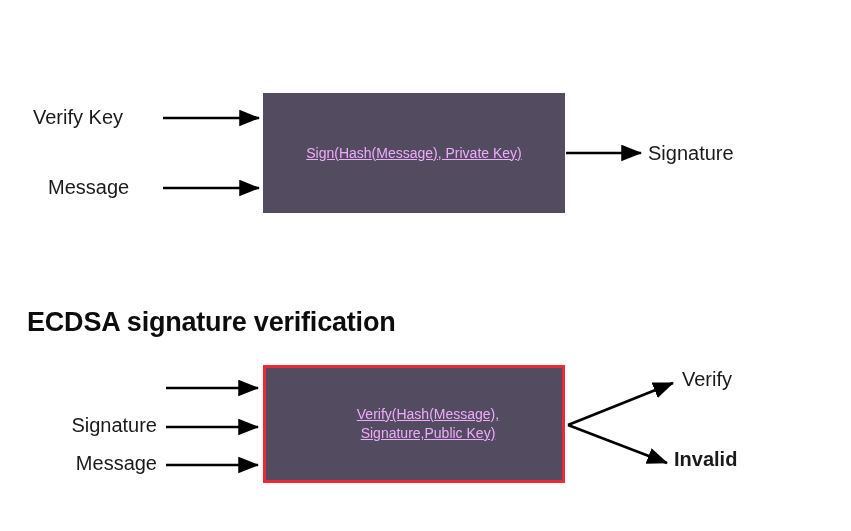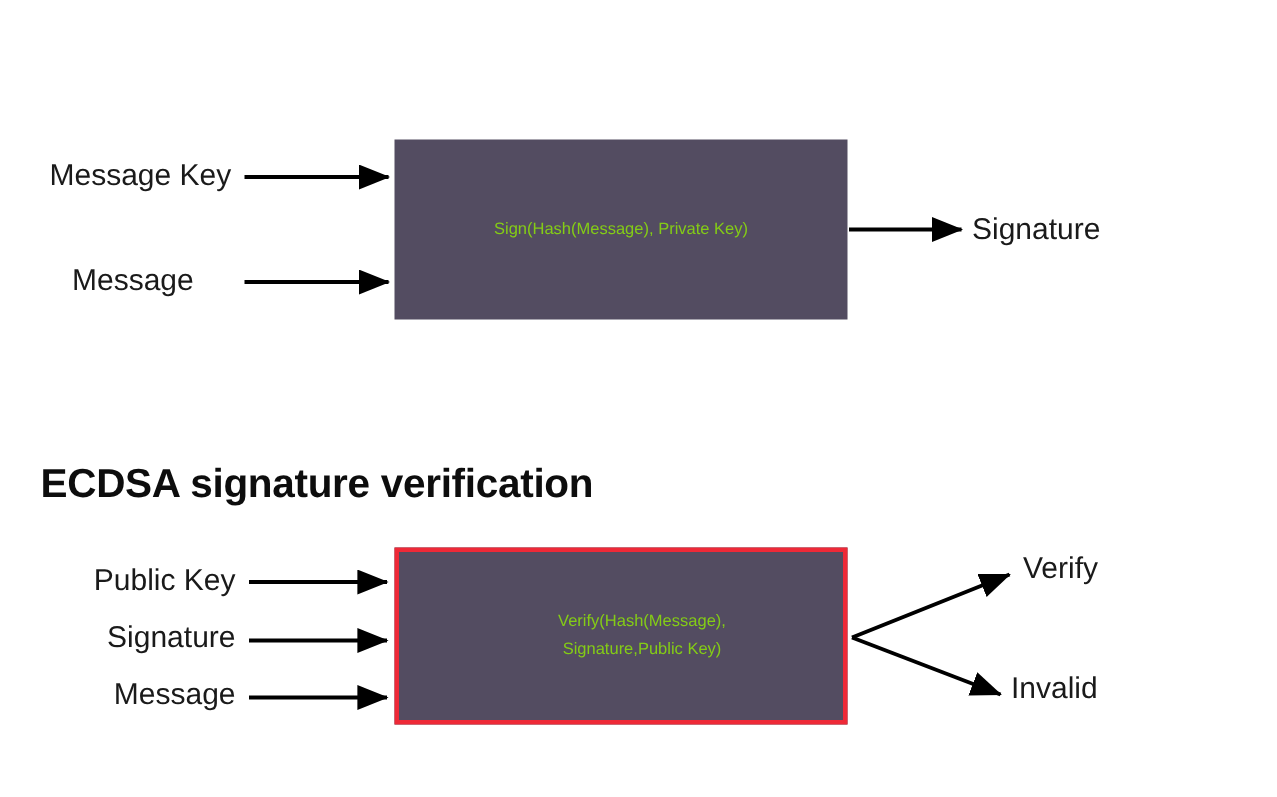--- a/index.html
+++ b/index.html
@@ -48,26 +48,27 @@
   }
   #box-verify {
     left: 263px;
     top: 365px;
     width: 302px;
     height: 118px;
     border: 3px solid #ee2937;
     padding-left: 28px;
   }
   .proc-label {
-    color: #84cc16;
-    font-size: 11px;
+    color: #f0abfc;
+    font-size: 14px;
     line-height: 19px;
     text-align: center;
     white-space: pre-line;
     padding: 0 8px;
+    text-decoration: underline;
   }
 
   .io-label {
     position: absolute;
     font-size: 20px;
     color: #1a1a1a;
     white-space: nowrap;
   }
   .io-label.right-al {
     text-align: right;
@@ -76,49 +77,48 @@
   
   #lbl-private-key { left: 33px; top: 106px; }
   #lbl-message-gen { left: 48px; top: 176px; }
   #lbl-signature-out { left: 648px; top: 142px; }
 
   
   #lbl-public-key  { left: 37px;  top: 376px; width: 120px; text-align: right; }
   #lbl-signature-in{ left: 37px;  top: 414px; width: 120px; text-align: right; }
   #lbl-message-ver { left: 37px;  top: 452px; width: 120px; text-align: right; }
   #lbl-valid   { left: 682px; top: 368px; }
-  #lbl-invalid { left: 674px; top: 448px; }
+  #lbl-invalid { left: 674px; top: 448px; font-weight: bold; }
 
   svg.arrows {
     position: absolute;
     left: 0; top: 0;
     width: 851px;
     height: 531px;
     pointer-events: none;
   }
 </style>
 </head>
 <body>
 
 <div class="canvas">
 
 
-  <div class="io-label" id="lbl-private-key">Message Key</div>
+  <div class="io-label" id="lbl-private-key">Verify Key</div>
 
   <div class="io-label" id="lbl-message-gen">Message</div>
 
   <div class="proc-box" id="box-sign">
     <span class="proc-label">Sign(Hash(Message), Private Key)</span>
   </div>
 
   <div class="io-label" id="lbl-signature-out">Signature</div>
 
   <div class="section-title" id="title-verification">ECDSA signature verification</div>
 
-  <div class="io-label right-al" id="lbl-public-key">Public Key</div>
 
   <div class="io-label right-al" id="lbl-signature-in">Signature</div>
 
   <div class="io-label right-al" id="lbl-message-ver">Message</div>
 
   <div class="proc-box" id="box-verify">
     <span class="proc-label">Verify(Hash(Message),
 Signature,Public Key)</span>
   </div>
 

